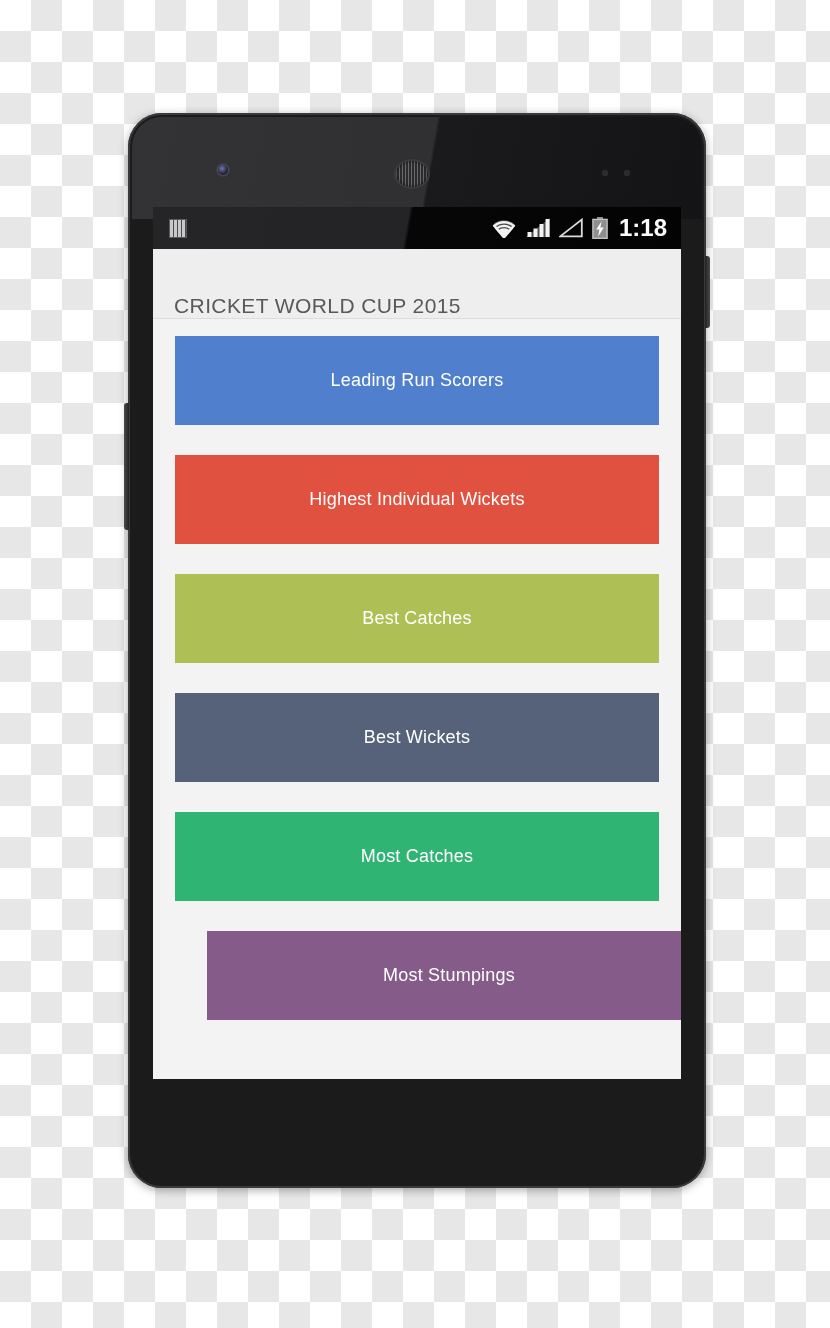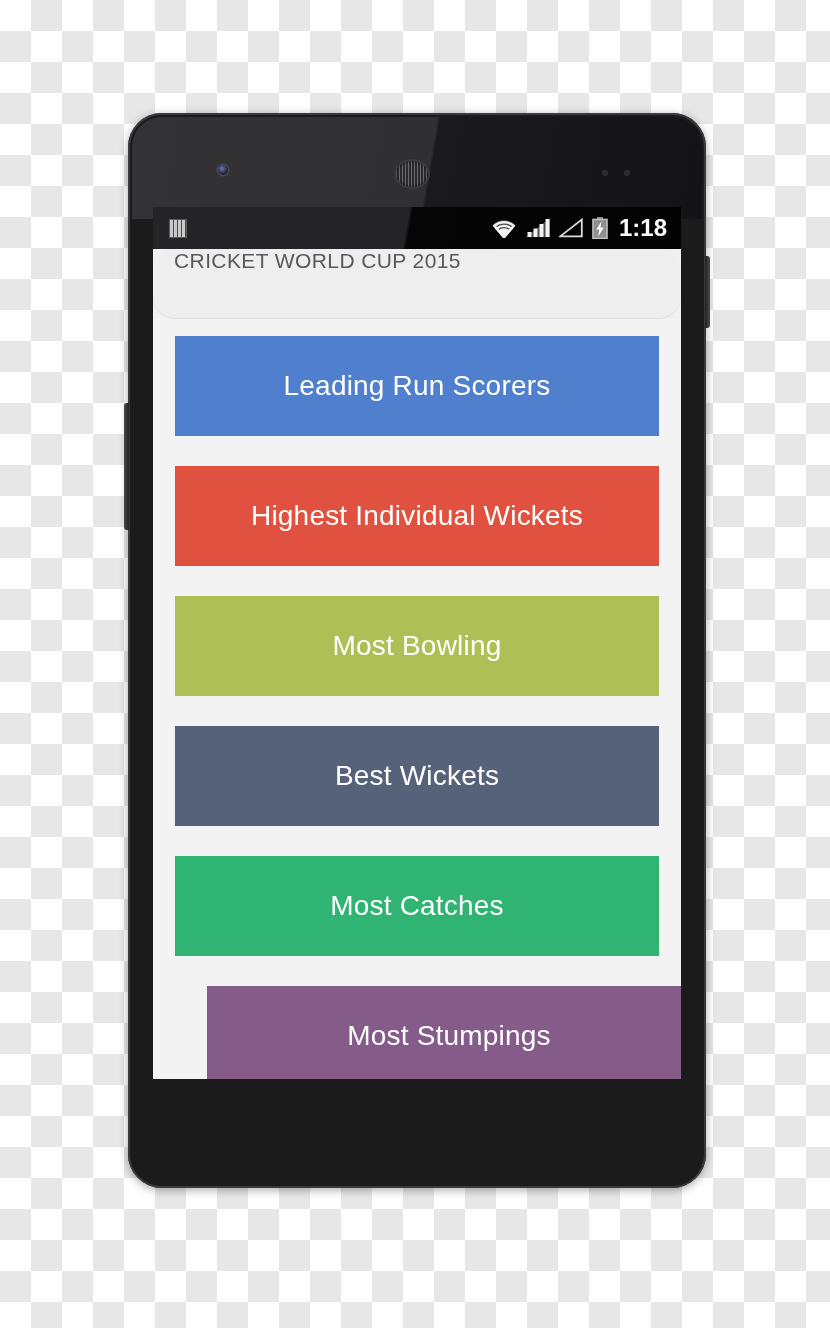--- a/index.html
+++ b/index.html
@@ -158,51 +158,50 @@
     margin-left: 2px;
     font-family: "Liberation Sans", sans-serif;
   }
 
   
   .app-bar {
     height: 70px;
     background: #eeeeee;
     border-bottom: 1px solid #dcdcdc;
     display: flex;
-    align-items: flex-start;
+    align-items: flex-end;
     padding-left: 21px;
     box-sizing: border-box;
-    border-radius: 22px;
   }
   .app-title {
     color: #595959;
     font-size: 21px;
     letter-spacing: 0.4px;
     font-family: "Liberation Sans", sans-serif;
   }
 
   
   .content {
     background: #f3f3f3;
     padding: 17px 22px 20px 22px;
     box-sizing: border-box;
     height: 760px;
   }
   .menu-button {
     display: flex;
     align-items: center;
     justify-content: center;
-    height: 100px;
+    height: 89px;
     width: 100%;
     margin-bottom: 30px;
     border: none;
     box-sizing: border-box;
     cursor: pointer;
     font-family: "Liberation Sans", sans-serif;
-    font-size: 28px;
+    font-size: 18px;
     color: #ffffff;
     letter-spacing: 0.2px;
     padding: 0;
     text-align: left;
   }
   .menu-button:last-child { margin-bottom: 0; }
 </style>
 </head>
 <body>
 
@@ -263,20 +262,20 @@
       </div>
     </div>
 
     <div class="app-bar">
       <span class="app-title">CRICKET WORLD CUP 2015</span>
     </div>
 
     <div class="content">
       <button class="menu-button" style="background-color: rgb(79, 127, 205);">Leading Run Scorers</button>
       <button class="menu-button" style="background-color: rgb(224, 81, 63);">Highest Individual Wickets</button>
-      <button class="menu-button" style="background-color: rgb(174, 192, 85);">Most Bowling</button>
+      <button class="menu-button" style="background-color: rgb(174, 192, 85);">Best Catches</button>
       <button class="menu-button" style="background-color: rgb(86, 98, 122);">Best Wickets</button>
       <button class="menu-button" style="background-color: rgb(48, 180, 116);">Most Catches</button>
       <button class="menu-button" style="background-color: rgb(133, 92, 137); margin-left: 32px;">Most Stumpings</button>
     </div>
 
   </div>
 </div>
 
 </body></html>

